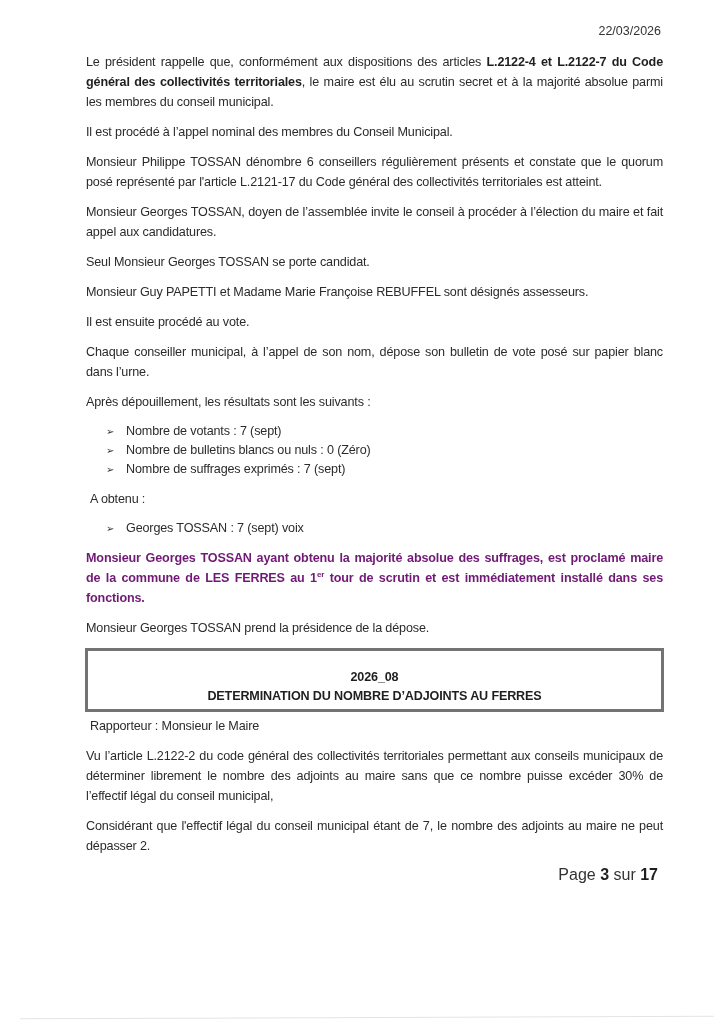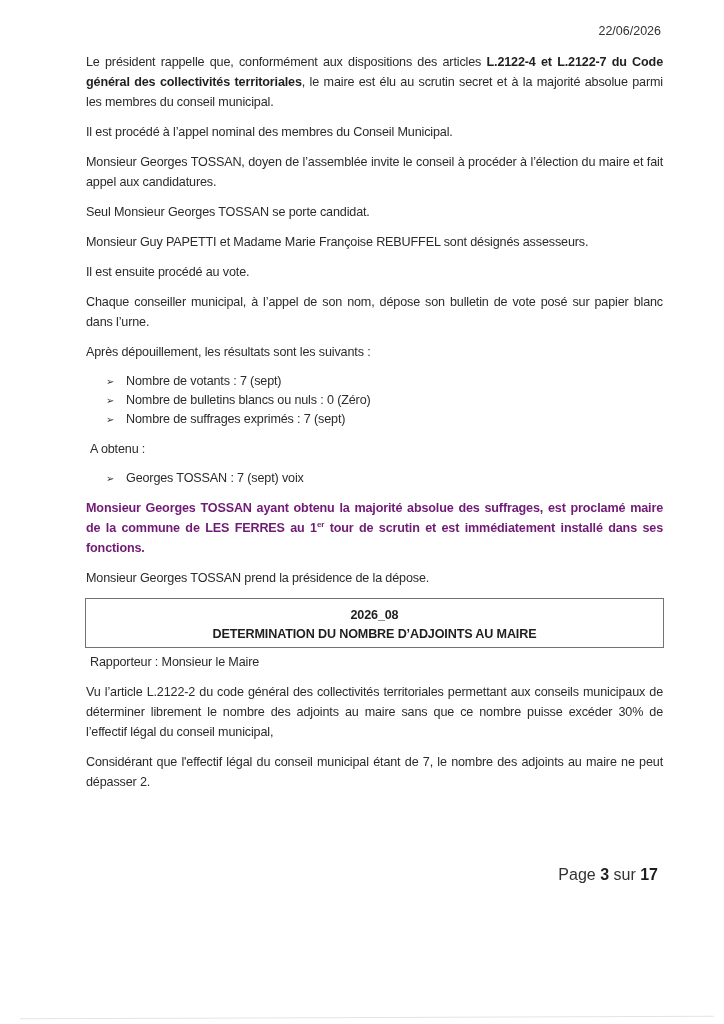--- a/index.html
+++ b/index.html
@@ -19,45 +19,46 @@
     b { font-weight: bold; color: #1f1f1f; }
     .list { margin: 0 0 10px 0; padding: 0; list-style: none; }
     .list li { position: relative; padding-left: 40px; line-height: 19px; }
     .list .arrow {
       position: absolute; left: 20px; top: 0; font-size: 10px; color: #333;
     }
     .indent1 { padding-left: 4px; }
     .bold-para { font-weight: bold; color: #701a75; }
     sup { font-size: 8px; line-height: 0; }
     .box {
-      border: 1px solid #737373; margin: 10px -1px 0 -1px;
-      text-align: center; font-weight: bold; padding: 7px 0 3px 0;
+      border: 3px solid #737373; margin: 10px -1px 0 -1px;
+      text-align: center; font-weight: bold; padding: 17px 0 3px 0;
       line-height: 19px; color: #1f1f1f;
     }
     .rapporteur { margin: 4px 0 10px 4px; }
     .italic { }
     .footer {
       position: absolute; top: 866px; right: 66px;
       font-size: 16px; color: #333;
     }
     .bottom-line {
       position: absolute; left: 20px; right: 10px; top: 1017px;
       height: 1px; background: #e4e4e4; transform: rotate(-0.2deg);
     }
   </style>
 </head>
 <body>
 
-<div class="date">22/06/2026</div>
+<div class="date">22/03/2026</div>
 
 <div class="page">
 
   <p><span>Le président rappelle que, conformément aux dispositions des articles </span><b>L.2122-4 et L.2122-7 du Code général des collectivités territoriales</b><span>, le maire est élu au scrutin secret et à la majorité absolue parmi les membres du conseil municipal.</span></p>
 
   <p>Il est procédé à l’appel nominal des membres du Conseil Municipal.</p>
+  <p>Monsieur Philippe TOSSAN dénombre 6 conseillers régulièrement présents et constate que le quorum posé représenté par l'article L.2121-17 du Code général des collectivités territoriales est atteint.</p>
   <p>Monsieur Georges TOSSAN, doyen de l’assemblée invite le conseil à procéder à l’élection du maire et fait appel aux candidatures.</p>
   <p>Seul Monsieur Georges TOSSAN se porte candidat.</p>
   <p>Monsieur Guy PAPETTI et Madame Marie Françoise REBUFFEL sont désignés assesseurs.</p>
   <p>Il est ensuite procédé au vote.</p>
   <p>Chaque conseiller municipal, à l’appel de son nom, dépose son bulletin de vote posé sur papier blanc dans l’urne.</p>
   <p>Après dépouillement, les résultats sont les suivants :</p>
 
   <ul class="list">
     <li><span class="arrow">➢</span><span>Nombre de votants : 7 (sept)</span></li>
     <li><span class="arrow">➢</span><span>Nombre de bulletins blancs ou nuls : 0 (Zéro)</span></li>
@@ -69,21 +70,21 @@
   <ul class="list">
     <li><span class="arrow">➢</span><span>Georges TOSSAN : 7 (sept) voix</span></li>
   </ul>
 
   <p class="bold-para"><span>Monsieur Georges TOSSAN ayant obtenu la majorité absolue des suffrages, est proclamé maire de la commune de LES FERRES au 1</span><sup>er</sup><span> tour de scrutin et est immédiatement installé dans ses fonctions.</span></p>
 
   <p>Monsieur Georges TOSSAN prend la présidence de la dépose.</p>
 
   <div class="box">
     <div>2026_08</div>
-    <div>DETERMINATION DU NOMBRE D’ADJOINTS AU MAIRE</div>
+    <div>DETERMINATION DU NOMBRE D’ADJOINTS AU FERRES</div>
   </div>
 
   <p class="rapporteur">Rapporteur : Monsieur le Maire</p>
   <p class="italic">Vu l’article L.2122-2 du code général des collectivités territoriales permettant aux conseils municipaux de déterminer librement le nombre des adjoints au maire sans que ce nombre puisse excéder 30% de l’effectif légal du conseil municipal,</p>
   <p>Considérant que l'effectif légal du conseil municipal étant de 7, le nombre des adjoints au maire ne peut dépasser 2.</p>
 </div>
 
 <div class="footer"><span>Page </span><b>3</b><span> sur </span><b>17</b></div>
 
 <div class="bottom-line"></div>

